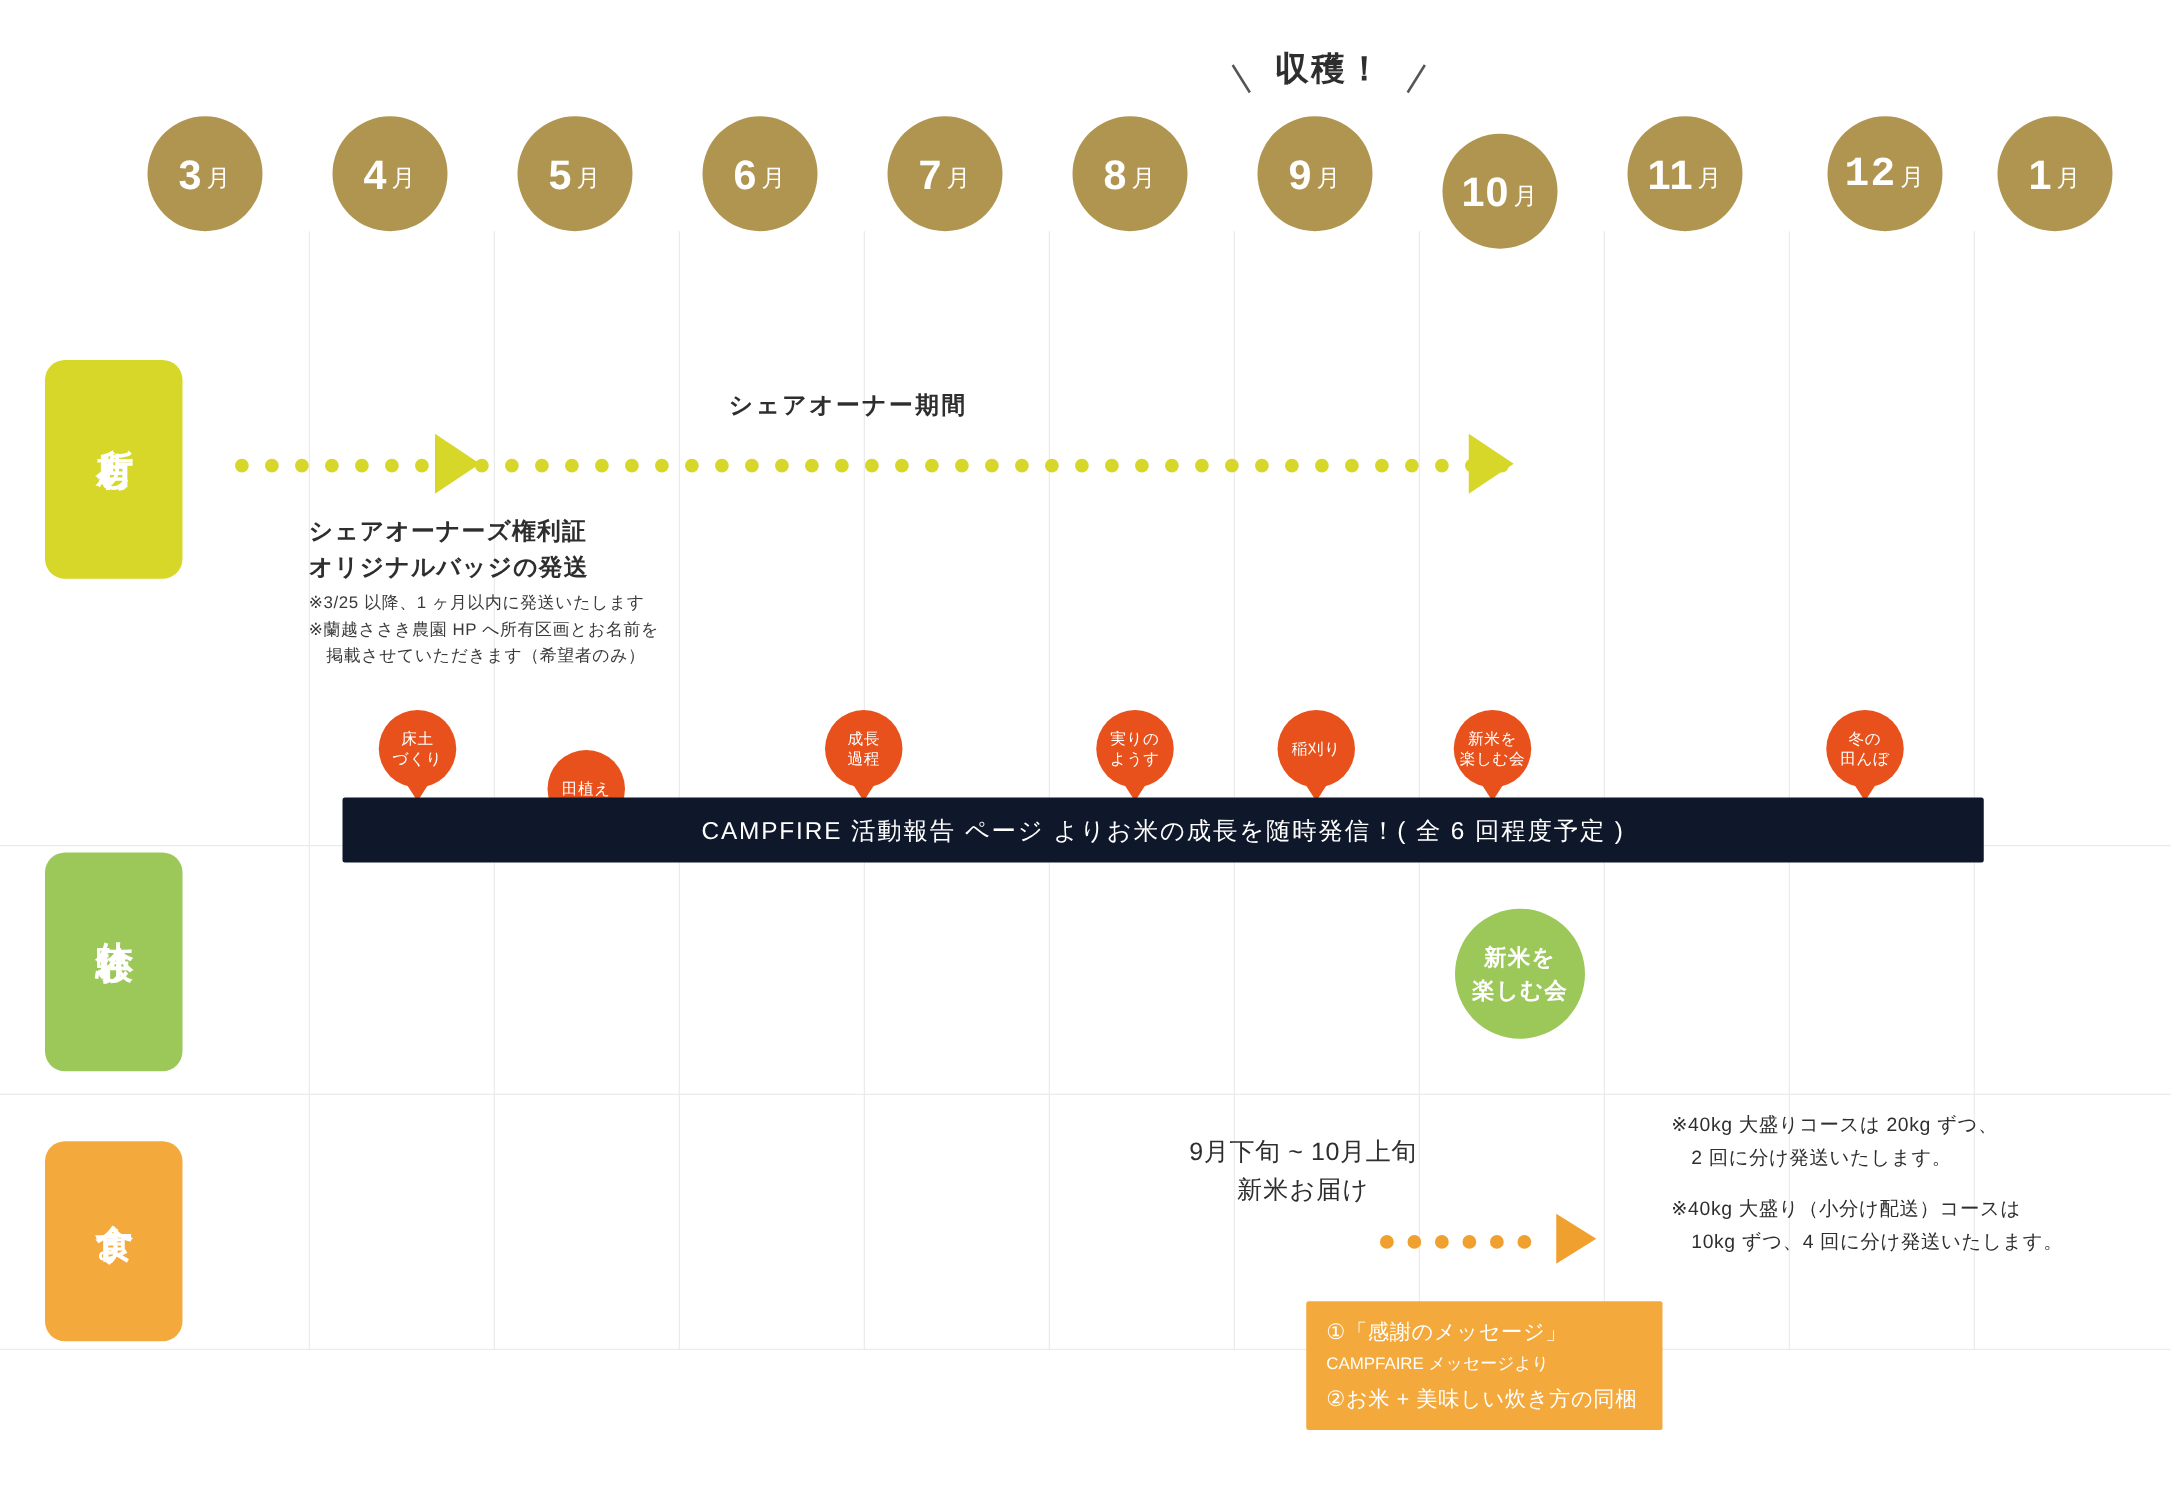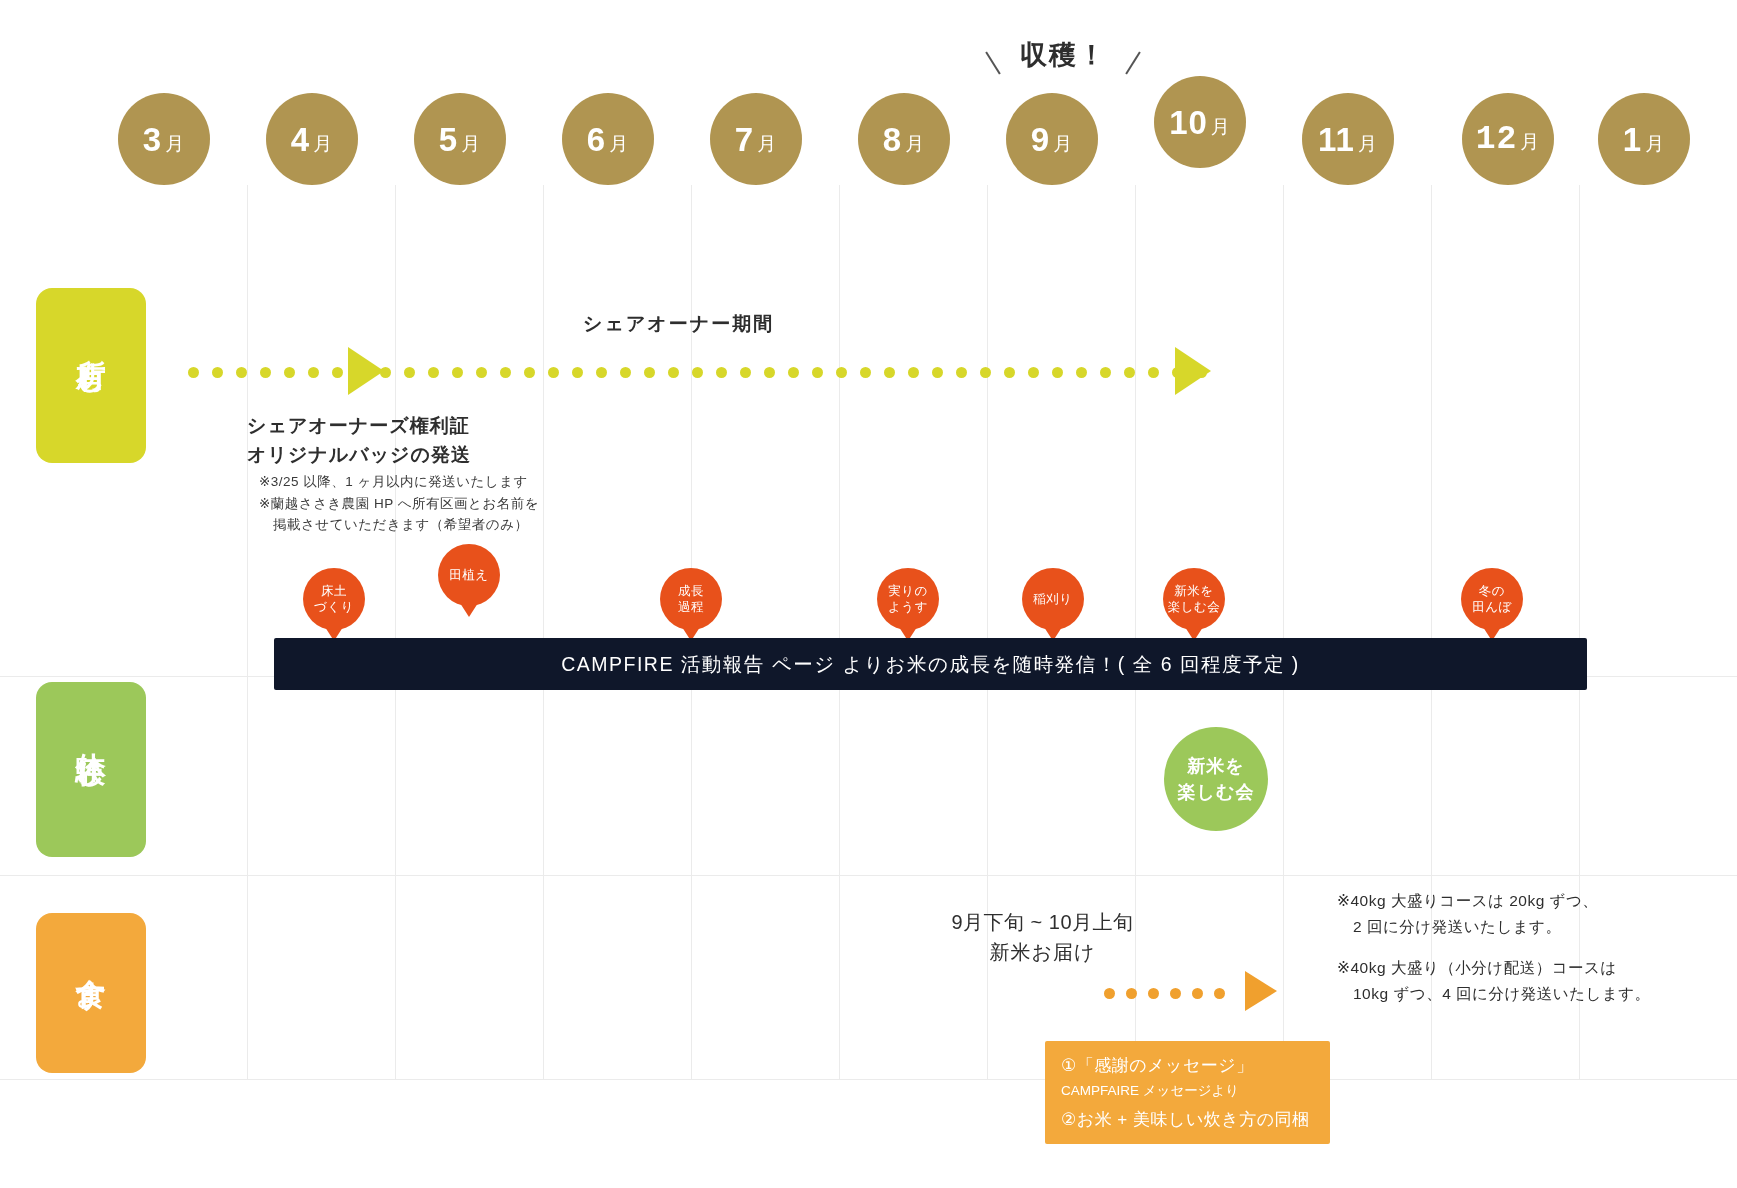--- a/index.html
+++ b/index.html
@@ -52,21 +52,21 @@
   .dot { position:absolute; width:11px; height:11px; border-radius:50%; background:#d7d72a; top:0;}
   .arrow-y {
     position:absolute; width:0; height:0;
     border-top:24px solid transparent; border-bottom:24px solid transparent;
     border-left:36px solid #d7d72a;
   }
   .share-period {
     position:absolute; font-size:19px; font-weight:bold; color:#2e2e2e; letter-spacing:2px;
   }
   .cert-title { position:absolute; font-size:19px; font-weight:bold; color:#2e2e2e; line-height:1.55; letter-spacing:1px;}
-  .cert-note { position:absolute; font-size:13.5px; color:#3a3a3a; line-height:1.6; letter-spacing:0.5px;padding-left:12px;}
+  .cert-note { position:absolute; font-size:13.5px; color:#3a3a3a; line-height:1.6; letter-spacing:0.5px;}
 
   
   .campfire-bar {
     position:absolute; background:#0f172a; border-radius:2px;
     display:flex; align-items:center; justify-content:center;
     color:#fff; font-size:19.5px; letter-spacing:1.5px;
   }
   .pin {
     position:absolute; width:62px; height:62px; border-radius:50%;
     background:#e8511b; color:#fff;
@@ -157,21 +157,21 @@
     <span class="suf">月</span>
   </div>
   <div class="month" style="left:858px;  top:93px;">
     <span class="num">8</span>
     <span class="suf">月</span>
   </div>
   <div class="month" style="left:1006px; top:93px;">
     <span class="num">9</span>
     <span class="suf">月</span>
   </div>
-  <div class="month" style="left:1154px; top:76px;">
+  <div class="month" style="left:1154px; top:107px;">
     <span class="num">10</span>
     <span class="suf">月</span>
   </div>
   <div class="month" style="left:1302px; top:93px;">
     <span class="num">11</span>
     <span class="suf">月</span>
   </div>
   <div class="month" style="left:1462px; top:93px;font-family:Liberation Mono, monospace;">
     <span class="num">12</span>
     <span class="suf">月</span>
@@ -246,21 +246,21 @@
   </div>
   <div class="cert-note" style="left:247px; top:471px;">
     <div>※3/25 以降、1 ヶ月以内に発送いたします</div>
     <div>※蘭越ささき農園 HP へ所有区画とお名前を</div>
     <div>　掲載させていただきます（希望者のみ）</div>
   </div>
 
   <div class="pin" style="left:303px; top:568px;">
     <div><span>床土</span><br><span>づくり</span></div>
   </div>
-  <div class="pin" style="left:438px; top:544px;">
+  <div class="pin" style="left:438px; top:600px;">
     <div><span>田植え</span></div>
   </div>
   <div class="pin" style="left:660px; top:568px;">
     <div><span>成長</span><br><span>過程</span></div>
   </div>
   <div class="pin" style="left:877px; top:568px;">
     <div><span>実りの</span><br><span>ようす</span></div>
   </div>
   <div class="pin" style="left:1022px; top:568px;">
     <div><span>稲刈り</span></div>

